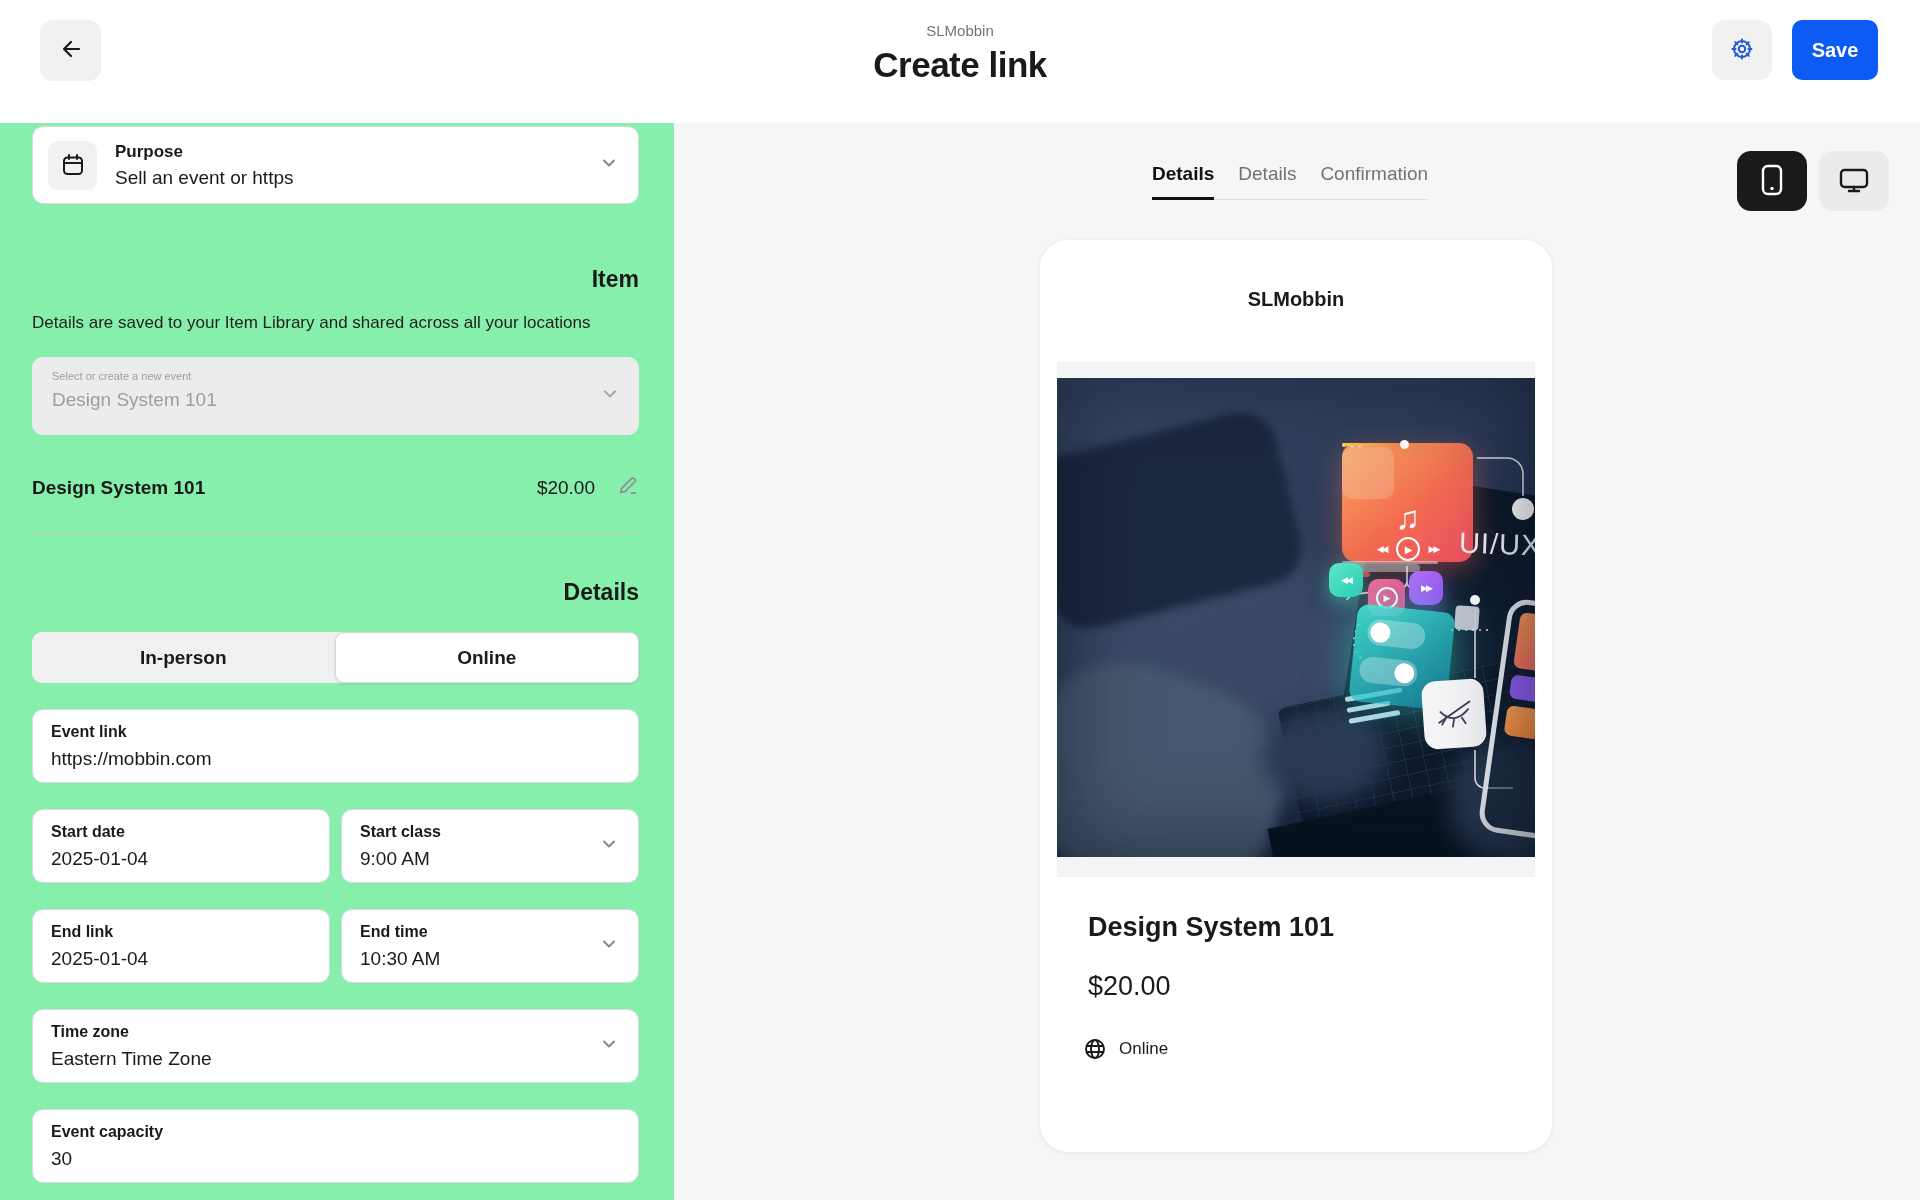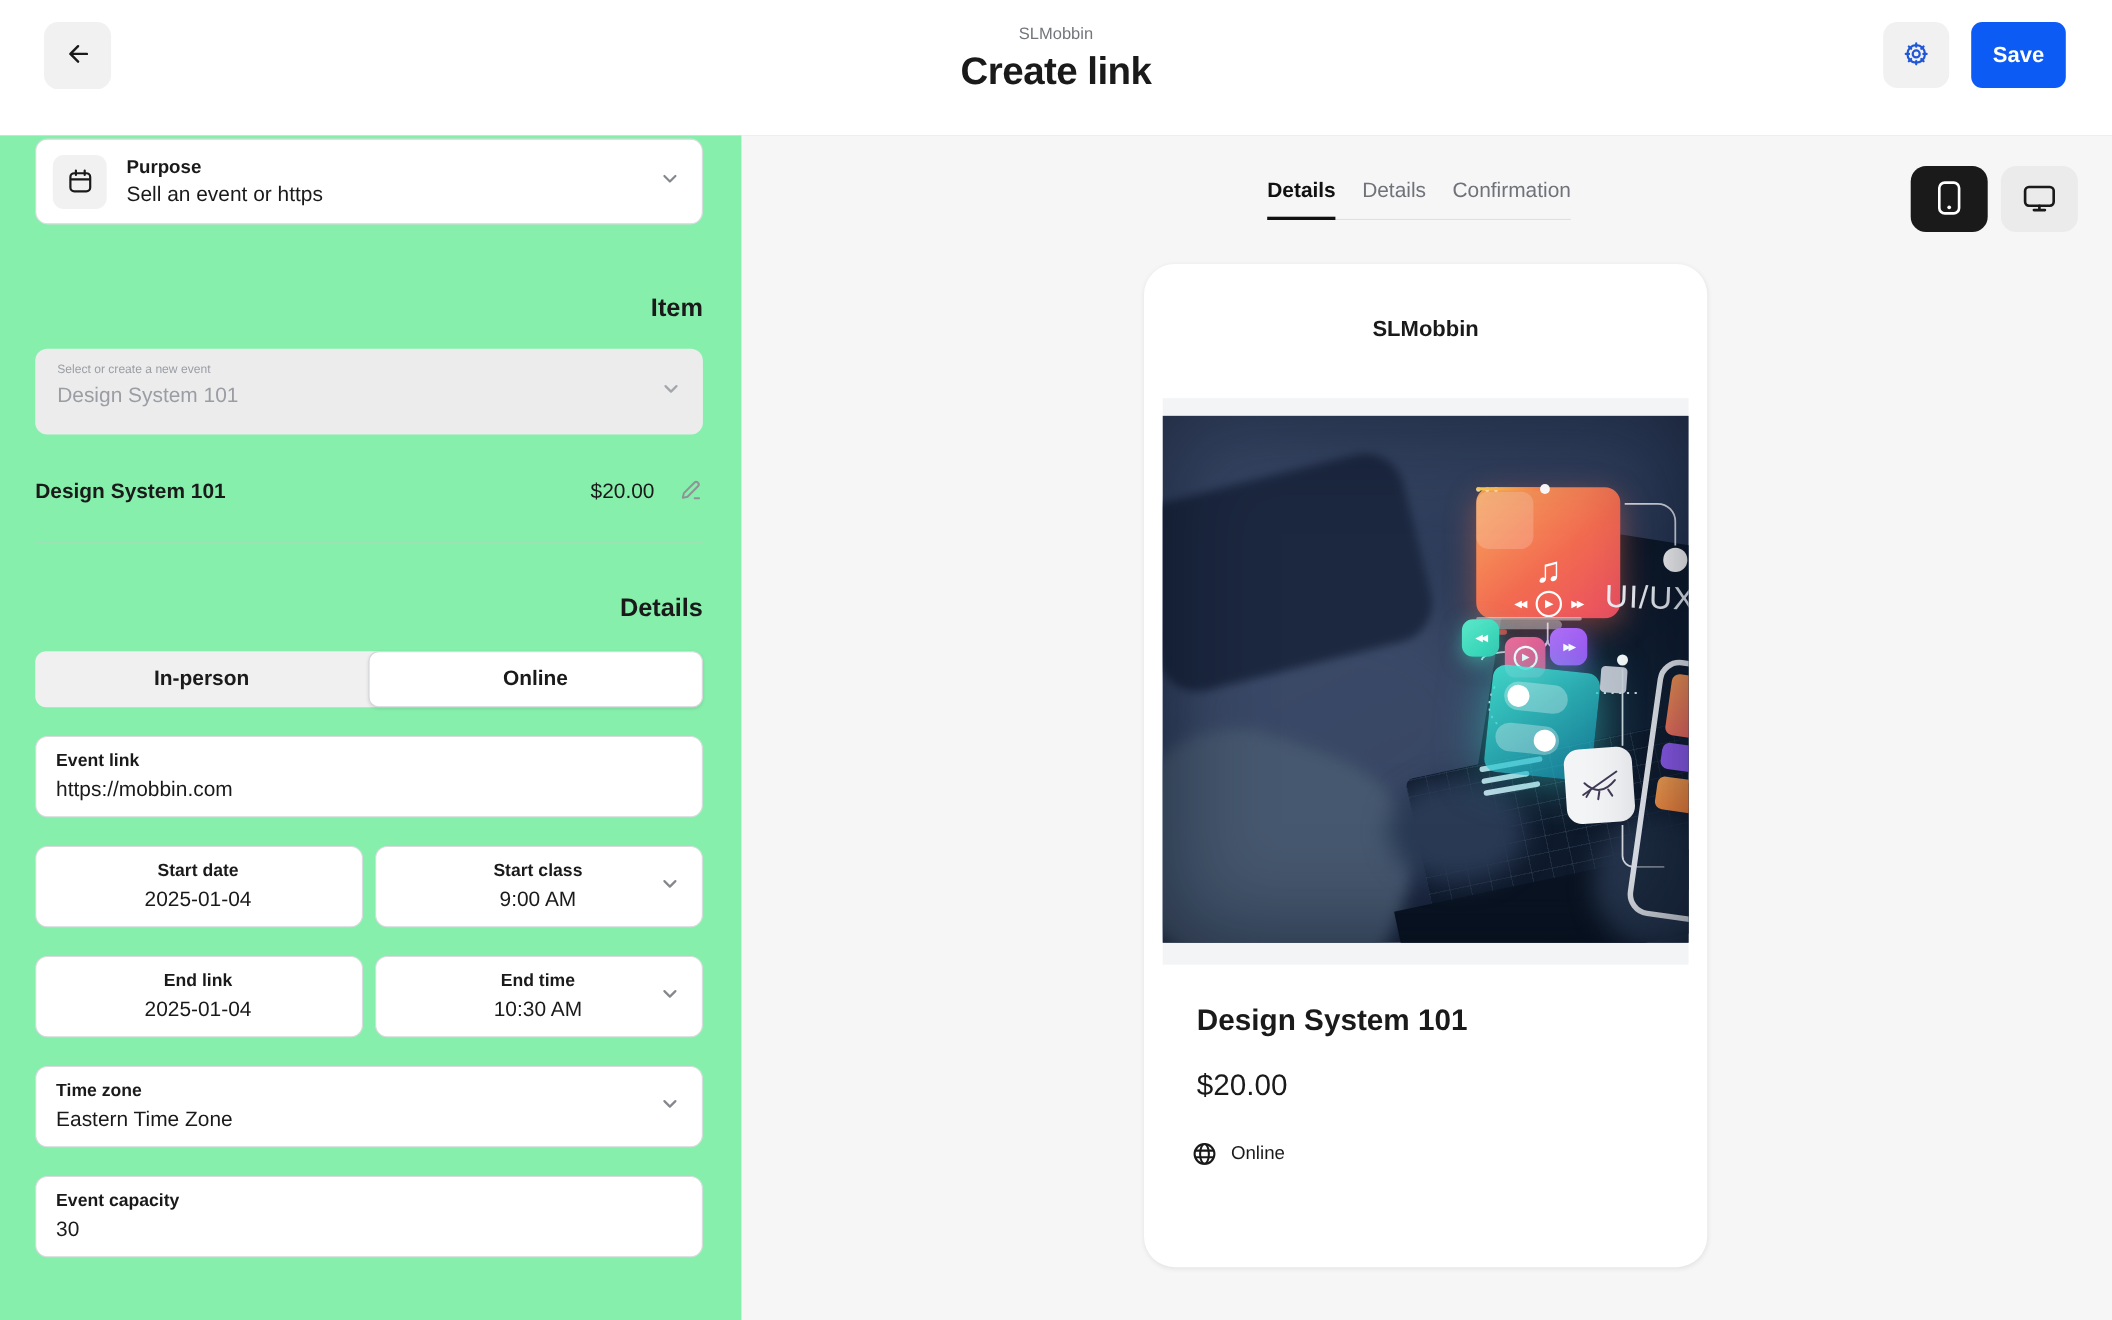--- a/index.html
+++ b/index.html
@@ -38,21 +38,21 @@
   .details-h{margin-top:46px;}
   .seg{display:flex;margin-top:26px;height:51px;background:#f0f0f1;border-radius:10px;}
   .seg-btn{flex:1;display:flex;align-items:center;justify-content:center;font-size:19px;font-weight:bold;font-family:inherit;background:none;border:none;color:#1a1a1a;cursor:pointer;border-radius:10px;}
   .seg-btn.active{background:#fff;border:1px solid #d4d6da;border-radius:9px;box-shadow:0 1px 3px rgba(0,0,0,.1);}
 
   .field{position:relative;box-sizing:border-box;border:1px solid #d9dade;border-radius:11px;background:#fff;padding:13px 20px 0 18px;height:74px;cursor:text;}
   .field.has-chev{cursor:pointer;}
   .f-label{font-size:16px;font-weight:bold;}
   .f-value{font-size:19px;margin-top:7px;white-space:nowrap;}
   .fw{margin-top:26px;}
-  .frow{display:grid;grid-template-columns:1fr 1fr;gap:11px;margin-top:26px;text-align:center;}
+  .frow{display:grid;grid-template-columns:1fr 1fr;gap:11px;margin-top:26px;}
 
   
   .panel{position:absolute;left:674px;top:123px;width:1246px;height:1077px;background:#f6f6f7;}
   .tabs{position:absolute;left:478px;top:40px;display:flex;gap:24px;}
   .tabs::after{content:"";position:absolute;left:0;right:0;bottom:0;height:1px;background:#dfe0e2;}
   .tab{position:relative;background:none;border:none;font-family:inherit;font-size:19px;color:#6f7379;padding:0 0 15px 0;cursor:pointer;z-index:1;}
   .tab.active{color:#111;font-weight:bold;border-bottom:3px solid #111;padding-bottom:12px;}
   .dev-btn{position:absolute;top:28px;width:70px;height:60px;border-radius:14px;border:none;display:flex;align-items:center;justify-content:center;cursor:pointer;}
   .dev-phone{left:1063px;background:#1a1a1a;}
   .dev-desk{left:1145px;background:#ebebec;}
@@ -154,20 +154,21 @@
         <div class="p-value">Sell an event or https</div>
       </span>
       <span class="chev">
         <svg width="22" height="22" viewBox="0 0 22 22">
             <path d="M6 8.5l5 5 5-5" stroke="#84878c" stroke-width="2" fill="none" stroke-linecap="round" stroke-linejoin="round"></path>
           </svg>
       </span>
     </div>
 
     <div class="sec-h item-h">Item</div>
+    <div class="item-desc">Details are saved to your Item Library and shared across all your locations</div>
 
     <div class="select-box">
       <div class="sel-label">Select or create a new event</div>
       <div class="sel-value">Design System 101</div>
       <span class="chev">
         <svg width="22" height="22" viewBox="0 0 22 22">
             <path d="M6 8.5l5 5 5-5" stroke="#a3a6ab" stroke-width="2" fill="none" stroke-linecap="round" stroke-linejoin="round"></path>
           </svg>
       </span>
     </div>

